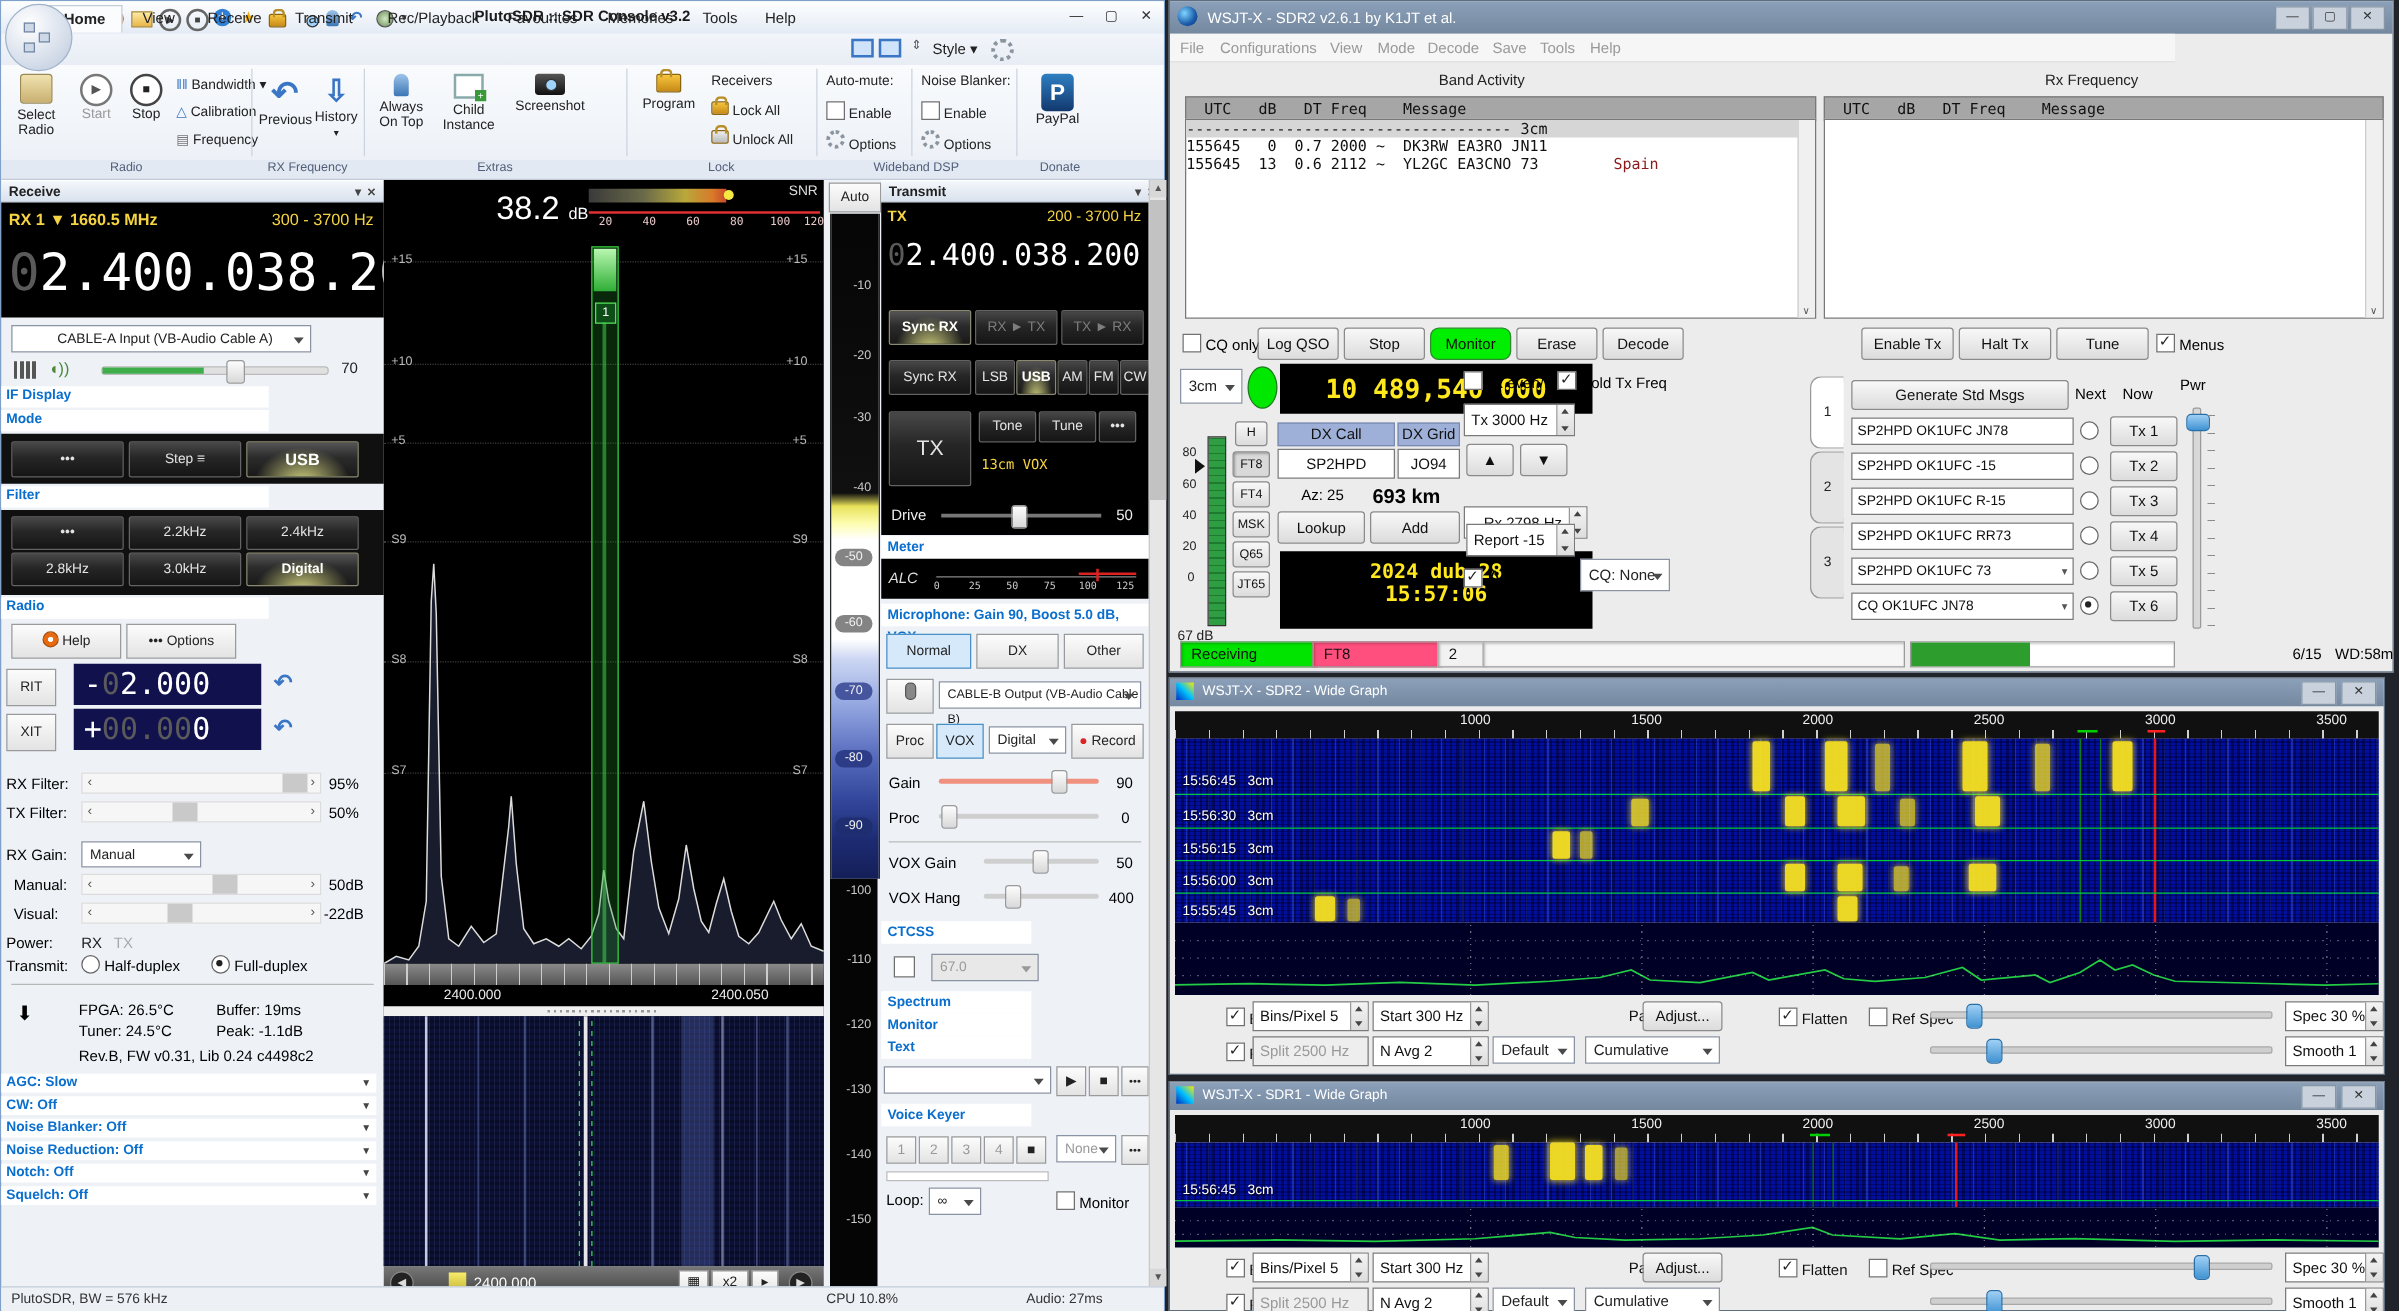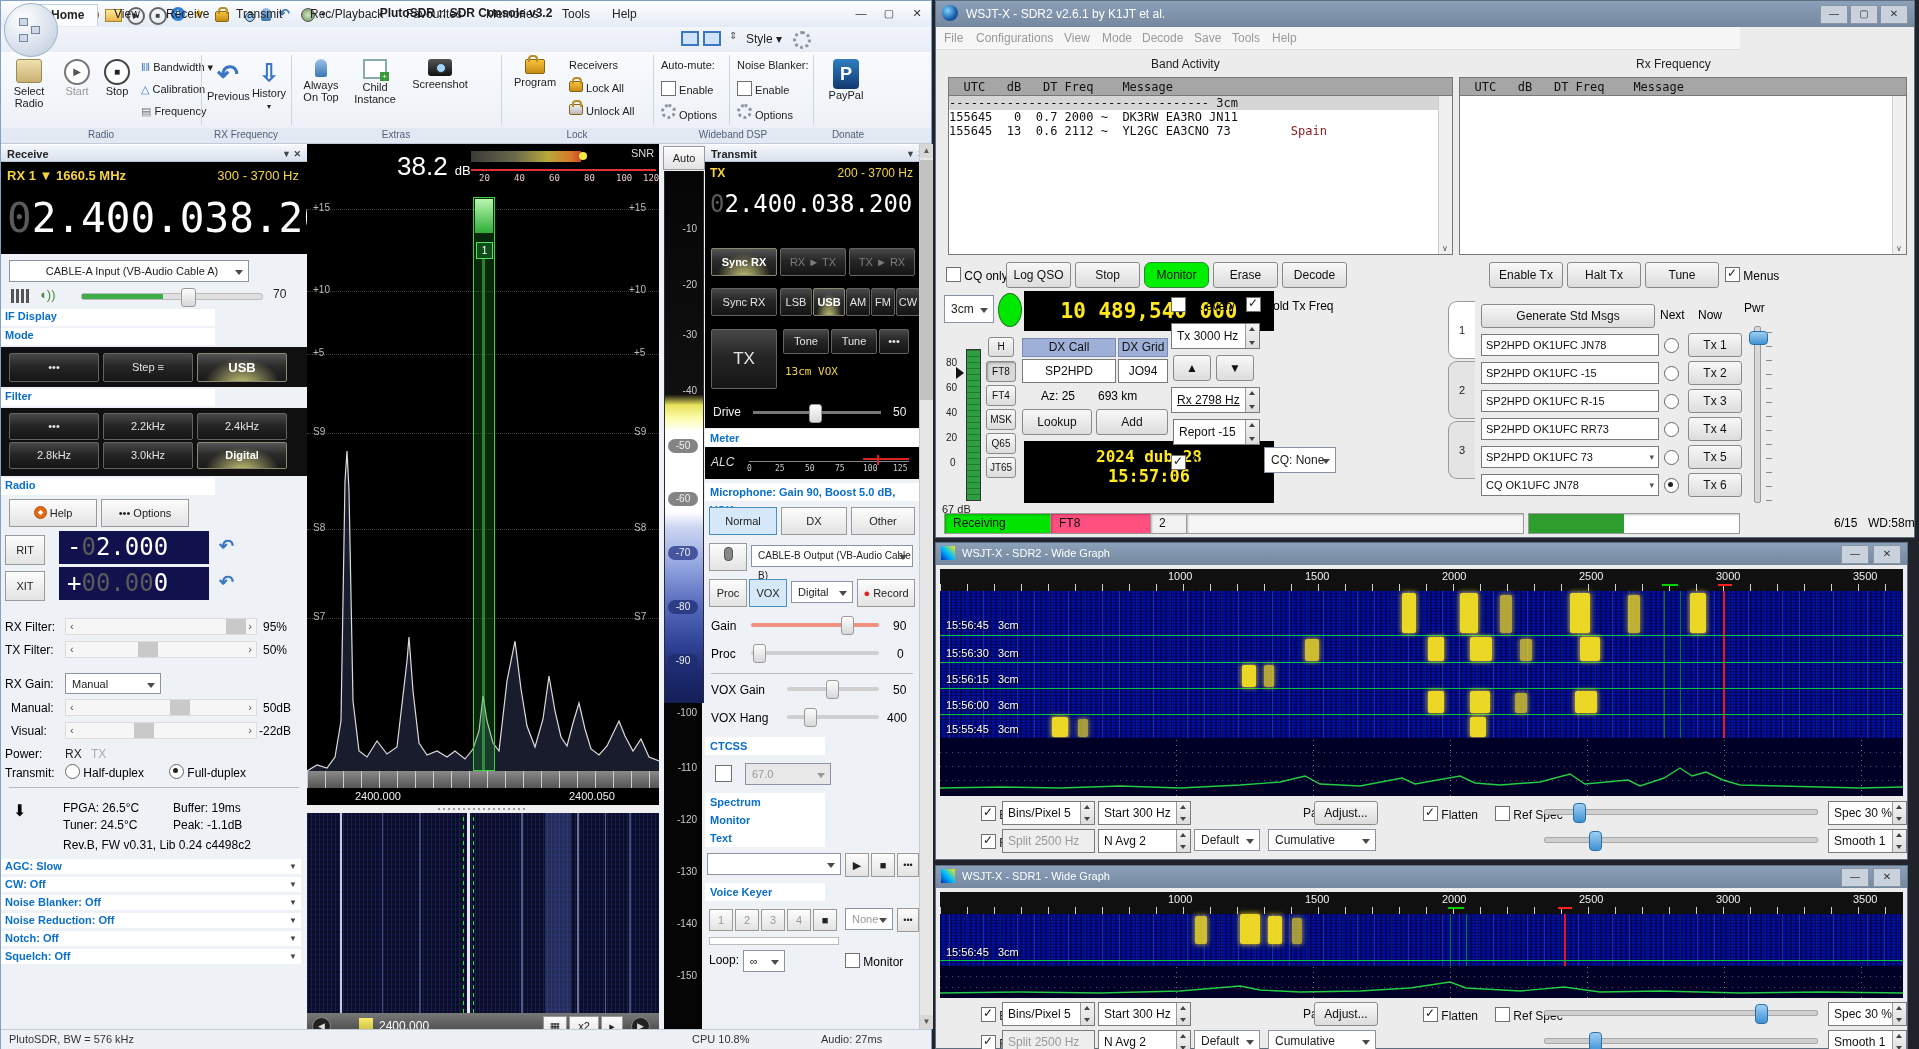--- a/index.html
+++ b/index.html
@@ -561,21 +561,21 @@
   <span class="a" style="left:844px;top:952px;font-size:12px;"><span class="cb"></span> <span>Monitor</span></span>
 
   <div class="a" style="left:918px;top:143px;width:13px;height:885px;background:#e6e6e6;border-left:1px solid #c9c9c9;">
     <div style="position:absolute;top:0;width:100%;height:14px;background:#d8d8d8;color:#555;font-size:8px;text-align:center;line-height:14px;">▲</div>
     <div style="position:absolute;top:16px;width:100%;height:240px;background:#c2c2c2;"></div>
     <div style="position:absolute;bottom:0;width:100%;height:14px;background:#d8d8d8;color:#555;font-size:8px;text-align:center;line-height:14px;">▼</div>
   </div>
 
   <div class="a" style="left:0;top:1028px;width:930px;height:20px;background:#edf1f6;border-top:1px solid #c2cbd8;">
     <span class="a" style="left:8px;top:3px;font-size:11px;color:#333;">PlutoSDR, BW = 576 kHz</span>
-    <span class="a" style="left:691px;top:3px;font-size:11px;color:#333;">CPU 10.8%</span>
+    <span class="a" style="left:660px;top:3px;font-size:11px;color:#333;">CPU 10.8%</span>
     <span class="a" style="left:820px;top:3px;font-size:11px;color:#333;">Audio: 27ms</span>
   </div>
 </div>
 
 <div class="a w-win" style="left:935px;top:0;width:980px;height:538px;">
   <div class="a w-titlebar" style="left:0;top:0;width:978px;height:26px;">
     <span class="a" style="left:6px;top:4px;width:16px;height:16px;border-radius:50%;background:radial-gradient(circle at 35% 35%,#7fd4ff,#1a5aa8 60%,#0a3a78);"></span>
     <span class="a w-title" style="left:30px;top:6px;">WSJT-X - SDR2   v2.6.1   by K1JT et al.</span>
     <div class="a w-winbtn" style="right:66px;top:4px;">—</div>
     <div class="a w-winbtn" style="right:36px;top:4px;">▢</div>
@@ -644,35 +644,35 @@
   <div class="a wbtn2" style="left:50px;top:384px;width:28px;height:19px;line-height:19px;font-size:10px;">FT4</div>
   <div class="a wbtn2" style="left:50px;top:408px;width:28px;height:19px;line-height:19px;font-size:10px;">MSK</div>
   <div class="a wbtn2" style="left:50px;top:432px;width:28px;height:19px;line-height:19px;font-size:10px;">Q65</div>
   <div class="a wbtn2" style="left:50px;top:456px;width:28px;height:19px;line-height:19px;font-size:10px;">JT65</div>
 
   <div class="a lavhdr" style="left:86px;top:337px;width:92px;height:17px;line-height:17px;">DX Call</div>
   <div class="a lavhdr" style="left:182px;top:337px;width:48px;height:17px;line-height:17px;">DX Grid</div>
   <div class="a field" style="left:86px;top:358px;width:92px;height:22px;line-height:22px;text-align:center;">SP2HPD</div>
   <div class="a field" style="left:182px;top:358px;width:48px;height:22px;line-height:22px;text-align:center;">JO94</div>
   <span class="a" style="left:105px;top:388px;font-size:12px;">Az: 25</span>
-  <span class="a" style="left:162px;top:388px;font-size:12px;">693 km</span>
+  <span class="a" style="left:162px;top:388px;font-size:16px;font-weight:bold;">693 km</span>
   <div class="a wbtn2" style="left:86px;top:408px;width:68px;height:24px;line-height:24px;">Lookup</div>
   <div class="a wbtn2" style="left:160px;top:408px;width:70px;height:24px;line-height:24px;">Add</div>
 
   <div class="a blackbox" style="left:88px;top:440px;width:250px;height:62px;">
     <span class="m" style="display:block;text-align:center;margin-top:6px;font-size:16px;font-weight:bold;color:#ffe81e;">2024 dub 28</span>
     <span class="m" style="display:block;text-align:center;font-size:17px;font-weight:bold;color:#ffe81e;">15:57:06</span>
   </div>
 
   <span class="a" style="left:235px;top:296px;font-size:12px;"><span class="cb"></span> <span>Tx even/1st</span></span>
   <span class="a" style="left:310px;top:296px;font-size:12px;"><span class="cb c"></span> <span>Hold Tx Freq</span></span>
   <div class="spin" style="left:235px;top:322px;width:82px;height:24px;line-height:24px;padding-left:5px;"><span>Tx  3000  Hz</span><span class="ud"></span></div>
   <div class="a wbtn2" style="left:237px;top:354px;width:36px;height:24px;line-height:24px;">▲</div>
   <div class="a wbtn2" style="left:280px;top:354px;width:36px;height:24px;line-height:24px;">▼</div>
-  <div class="spin" style="left:235px;top:386px;width:82px;height:24px;line-height:24px;padding-left:5px;text-decoration:underline;"><span>Rx 2798 Hz</span><span class="ud"></span></div>
+  <div class="spin" style="left:235px;top:404px;width:82px;height:24px;line-height:24px;padding-left:15px;text-decoration:underline;"><span>Rx 2798 Hz</span><span class="ud"></span></div>
   <div class="spin" style="left:237px;top:418px;width:80px;height:24px;line-height:24px;padding-left:5px;"><span>Report -15</span><span class="ud"></span></div>
   <span class="a" style="left:235px;top:452px;font-size:17px;"><span class="cb c"></span> <span>Auto Seq</span></span>
   <div class="combo" style="left:328px;top:446px;width:72px;height:26px;line-height:24px;font-size:12px;"><span>CQ: None</span><span class="arr"></span></div>
 
   <div class="a tab-arc on" style="left:512px;top:300px;width:26px;height:56px;line-height:56px;">1</div>
   <div class="a tab-arc" style="left:512px;top:360px;width:26px;height:56px;line-height:56px;">2</div>
   <div class="a tab-arc" style="left:512px;top:420px;width:26px;height:56px;line-height:56px;">3</div>
 
   <div class="a wbtn2" style="left:545px;top:303px;width:172px;height:22px;line-height:22px;">Generate Std Msgs</div>
   <span class="a" style="left:724px;top:307px;font-size:12px;">Next</span>

